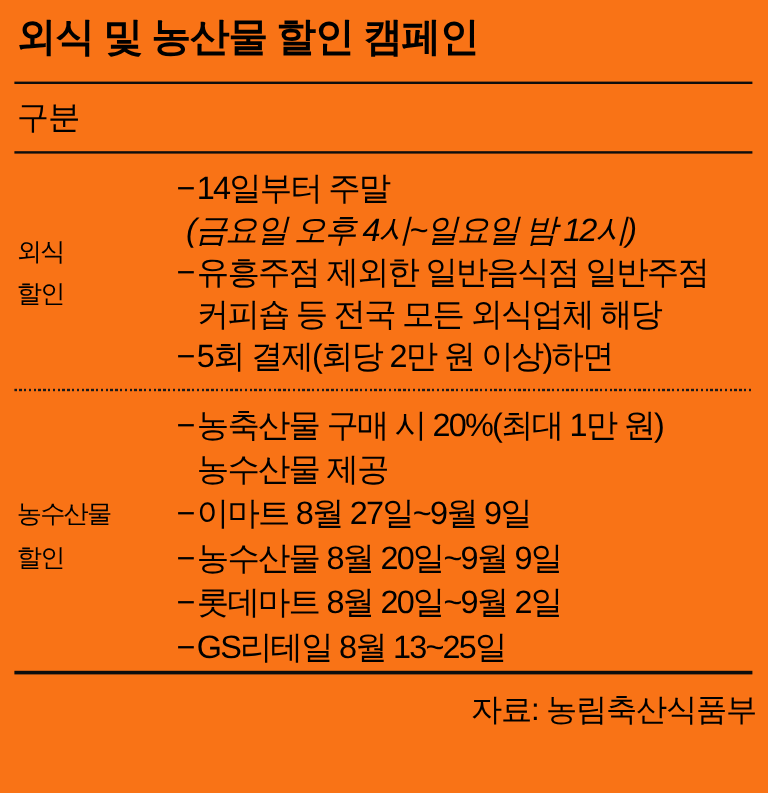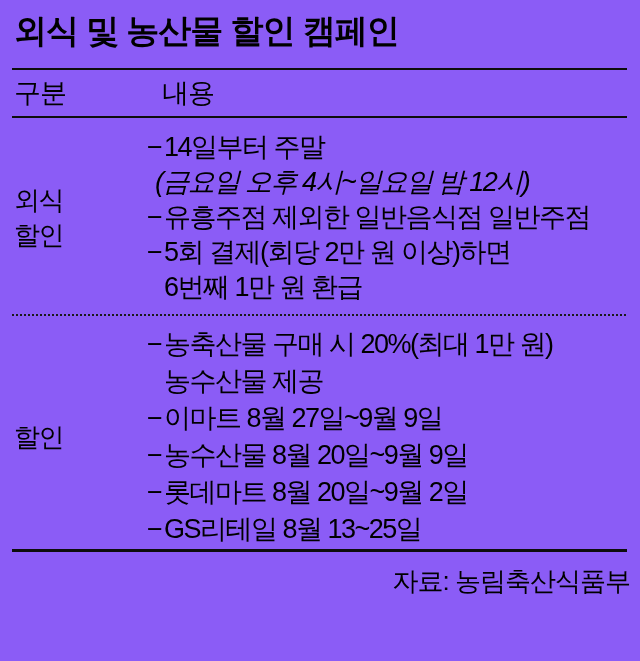--- a/index.html
+++ b/index.html
@@ -13,21 +13,21 @@
     overflow: hidden;
     font-family: "Liberation Sans", sans-serif;
     color: #000000;
     -webkit-font-smoothing: antialiased;
   }
   .page {
     width: 640px;
     height: 661px;
     box-sizing: border-box;
     padding-top: 8px;
-    background: #8b5cf6;
+    background: #f97316;
   }
   .title {
     margin: 0 14px 0 14px;
     font-size: 33px;
     line-height: 46px;
     font-weight: bold;
     letter-spacing: -1px;
     white-space: nowrap;
   }
   .table {
@@ -38,42 +38,42 @@
     background: #0d0d0d;
   }
   .rule-top { margin-top: 14px; }
   .rule-bottom { height: 3px; }
   .dotted-rule {
     height: 2px;
     background: repeating-linear-gradient(90deg, #1a1a1a 0 2px, transparent 2px 4px);
   }
   .header-row {
     display: flex;
-    height: 46px;
+    height: 56px;
     align-items: center;
     font-size: 27px;
     letter-spacing: -1px;
   }
   .label-col {
     width: 133px;
     flex-shrink: 0;
     padding-left: 2px;
     box-sizing: content-box;
   }
   .header-content {
     padding-left: 15px;
   }
   .row {
     display: flex;
   }
   .row .label-col {
     display: flex;
     flex-direction: column;
     justify-content: center;
-    font-size: 26px;
+    font-size: 21px;
     letter-spacing: -1.5px;
   }
   .row-dining { padding: 12px 0 9px 0; }
   .row-agri   { padding: 10px 0 1px 0; }
   .row-dining .label-line { line-height: 35px; }
   .row-agri   .label-line { line-height: 37px; }
   .content-col {
     flex: 1;
     font-size: 27px;
     letter-spacing: -1.5px;
@@ -105,21 +105,20 @@
 <div class="page">
 
   <h1 class="title">외식 및 농산물 할인 캠페인</h1>
 
   <div class="table">
 
     <div class="rule rule-top"></div>
 
     <div class="header-row">
       <div class="label-col">구분</div>
-      <div class="header-content">내용</div>
     </div>
 
     <div class="rule"></div>
 
     <div class="row row-dining">
       <div class="label-col">
         <div class="label-line">외식</div>
         <div class="label-line">할인</div>
       </div>
       <div class="content-col">
@@ -130,36 +129,34 @@
         <div class="cline paren">
           <span class="dash"></span>
           <span>(금요일 오후 4시~일요일 밤 12시)</span>
         </div>
         <div class="cline">
           <span class="dash">−</span>
           <span>유흥주점 제외한 일반음식점 일반주점</span>
         </div>
         <div class="cline">
           <span class="dash"></span>
+          <span>커피숍 등 전국 모든 외식업체 해당</span>
         </div>
         <div class="cline">
           <span class="dash">−</span>
           <span>5회 결제(회당 2만 원 이상)하면</span>
-        </div>
-        <div class="cline">
-          <span class="dash"></span>
-          <span>6번째 1만 원 환급</span>
         </div>
       </div>
     </div>
 
     <div class="dotted-rule"></div>
 
     <div class="row row-agri">
       <div class="label-col">
+        <div class="label-line">농수산물</div>
         <div class="label-line">할인</div>
       </div>
       <div class="content-col">
         <div class="cline">
           <span class="dash">−</span>
           <span>농축산물 구매 시 20%(최대 1만 원)</span>
         </div>
         <div class="cline">
           <span class="dash"></span>
           <span>농수산물 제공</span>

